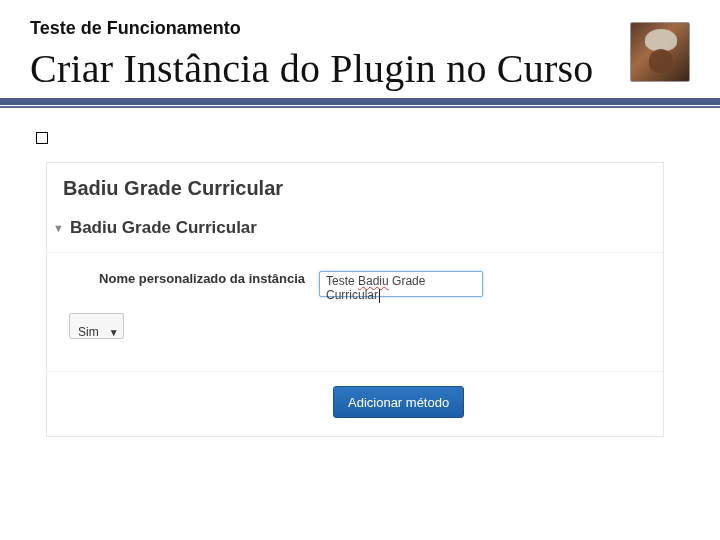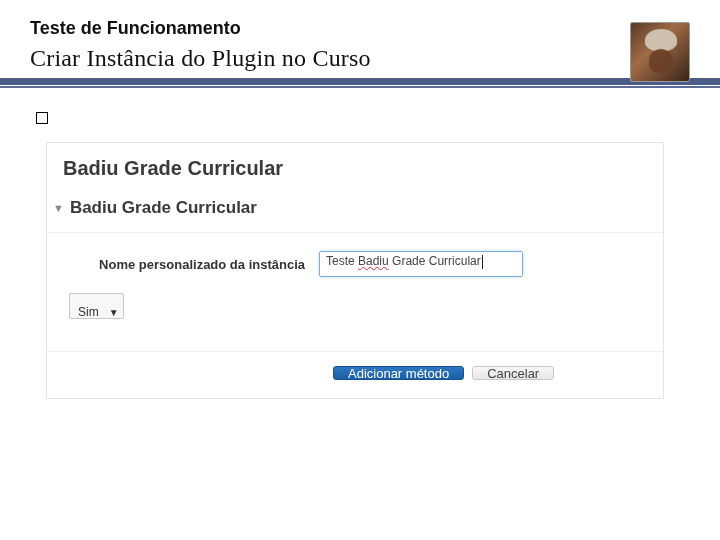--- a/index.html
+++ b/index.html
@@ -14,21 +14,21 @@
   .slide-header {
     padding: 18px 0 0 30px;
   }
   .slide-subtitle {
     font-size: 18px;
     font-weight: bold;
     color: #111;
     margin-bottom: 6px;
   }
   .slide-title {
-    font-size: 24px;
+    font-size: 40px;
     font-weight: normal;
     color: #111;
     font-family: Georgia, 'Times New Roman', serif;
     letter-spacing: 0.2px;
   }
   .header-rule {
     margin-top: 6px;
     height: 10px;
     width: 100%;
   }
@@ -125,21 +125,21 @@
     color: #3a3a3a;
     font-weight: bold;
   }
 
   .form-area {
     padding: 18px 22px 16px 22px;
     border-bottom: 1px solid #eee;
   }
   .form-row {
     display: flex;
-    align-items: center;
+    align-items: flex-start;
     margin-bottom: 16px;
   }
   .form-label {
     flex: 0 0 250px;
     text-align: right;
     font-size: 13px;
     font-weight: bold;
     color: #333;
     padding-right: 14px;
   }
@@ -151,21 +151,21 @@
     height: 14px;
     border-radius: 50%;
     background: #9aa3ab;
     color: #fff;
     font-size: 10px;
     font-weight: bold;
     margin-left: 4px;
     cursor: pointer;
   }
   .text-input {
-    width: 204px;
+    width: 164px;
     height: 26px;
     border: 1px solid #7db0e0;
     border-radius: 2px;
     padding: 2px 6px;
     font-size: 12px;
     color: #444;
     outline: none;
     box-shadow: 0 0 3px rgba(120,170,220,0.6);
   }
   .text-input .spellcheck {
@@ -194,21 +194,21 @@
     display: flex;
     gap: 8px;
     padding: 14px 22px 18px 22px;
     justify-content: flex-start;
     padding-left: 286px;
   }
   .btn {
     display: inline-flex;
     align-items: center;
     justify-content: center;
-    height: 14px;
+    height: 32px;
     padding: 0 14px;
     font-size: 13px;
     border-radius: 3px;
     cursor: pointer;
     border: 1px solid transparent;
     font-family: Arial, sans-serif;
   }
   .btn-primary {
     background: #1a5fa7;
     background: linear-gradient(#2f76c1, #1a5fa7);
@@ -273,18 +273,17 @@
         <div class="select-wrap">
           <span>Sim</span>
           <span class="caret">▼</span>
         </div>
       </div>
 
     </div>
 
     <div class="action-bar">
       <div class="btn btn-primary">Adicionar método</div>
-      <div class="btn btn-secondary">Cancelar</div>
     </div>
 
   </div>
 
 </div>
 
 </body></html>

